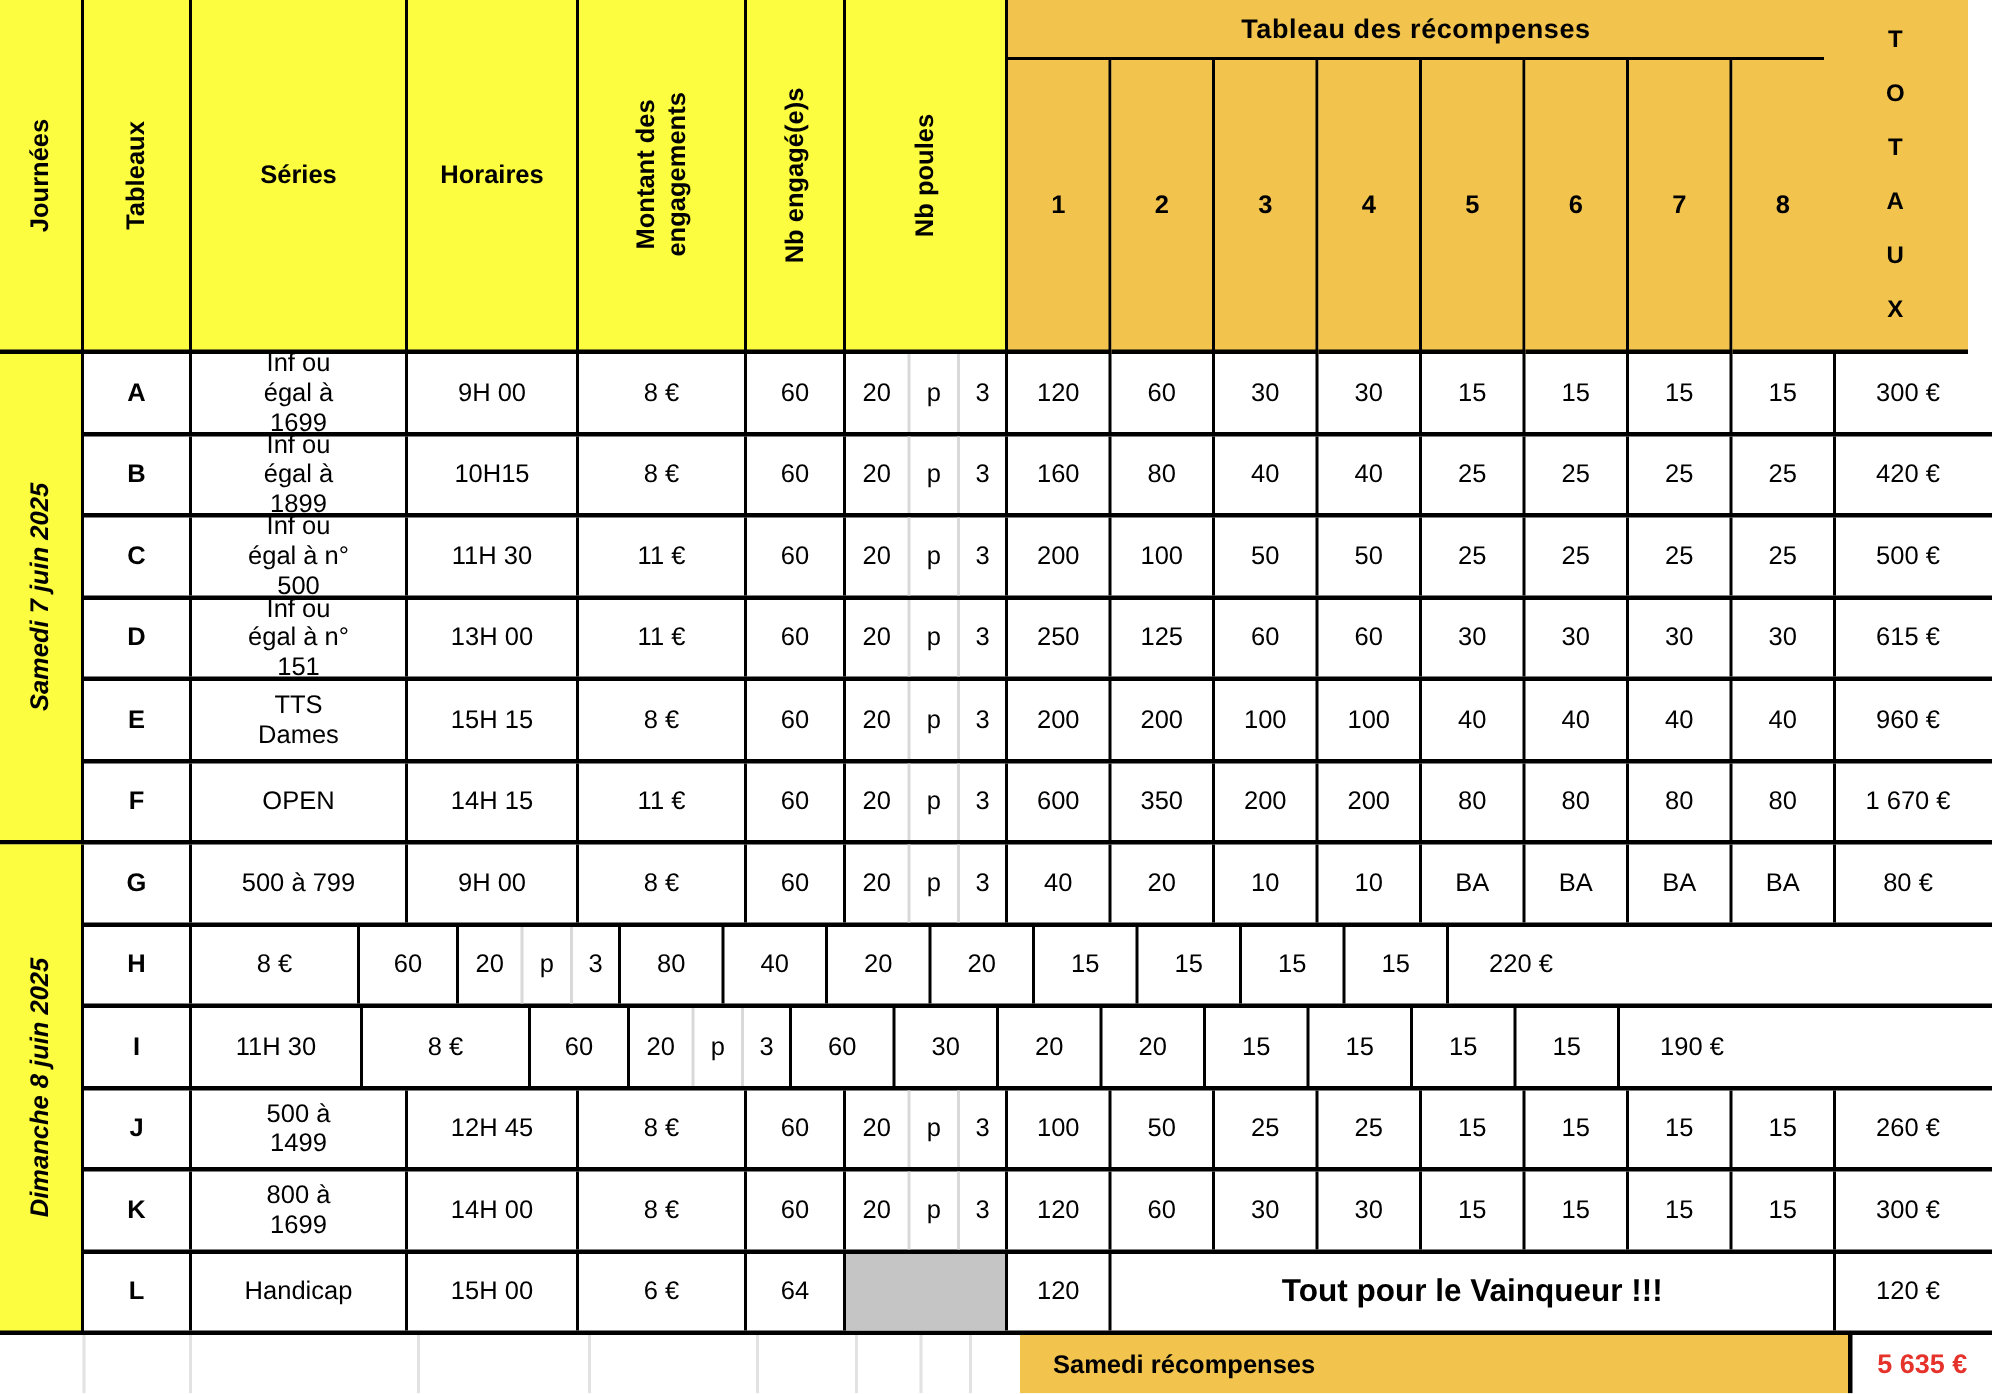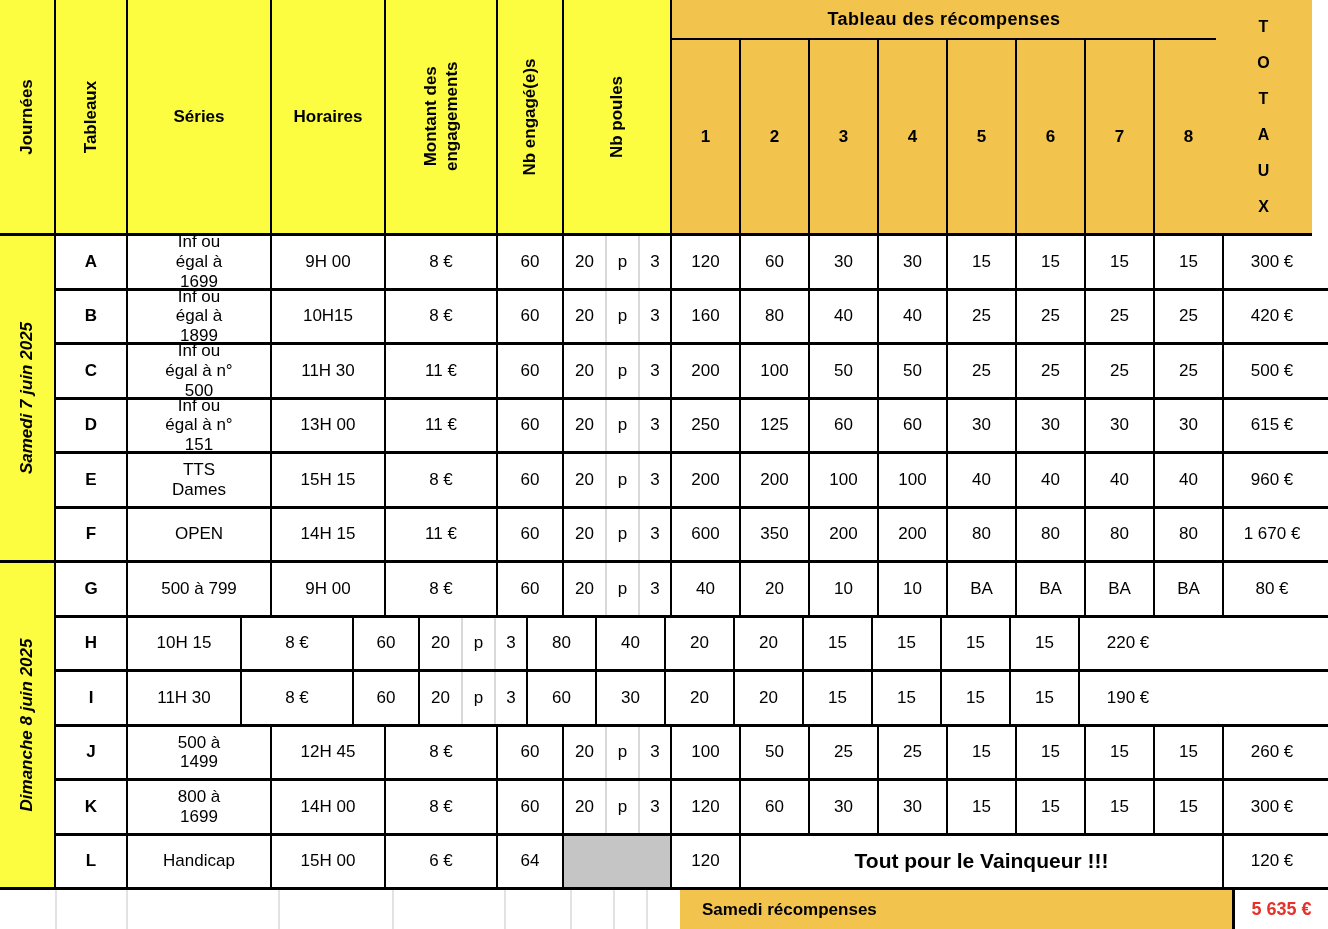--- a/index.html
+++ b/index.html
@@ -265,21 +265,20 @@
           <div class="cell w-prize">10</div>
           <div class="cell w-prize">BA</div>
           <div class="cell w-prize">BA</div>
           <div class="cell w-prize">BA</div>
           <div class="cell w-prize">BA</div>
           <div class="cell c-totalcell w-totaux">80 €</div>
         </div>
 
         <div class="trow">
           <div class="cell bold w-tab">H</div>
-          <div class="cell w-hor">10H 15</div>
           <div class="cell w-mont">8 €</div>
           <div class="cell w-eng">60</div>
           <div class="cell c-psep w-p1">20</div>
           <div class="cell c-psep w-p2">p</div>
           <div class="cell w-p3">3</div>
           <div class="cell w-prize">80</div>
           <div class="cell w-prize">40</div>
           <div class="cell w-prize">20</div>
           <div class="cell w-prize">20</div>
           <div class="cell w-prize">15</div>

